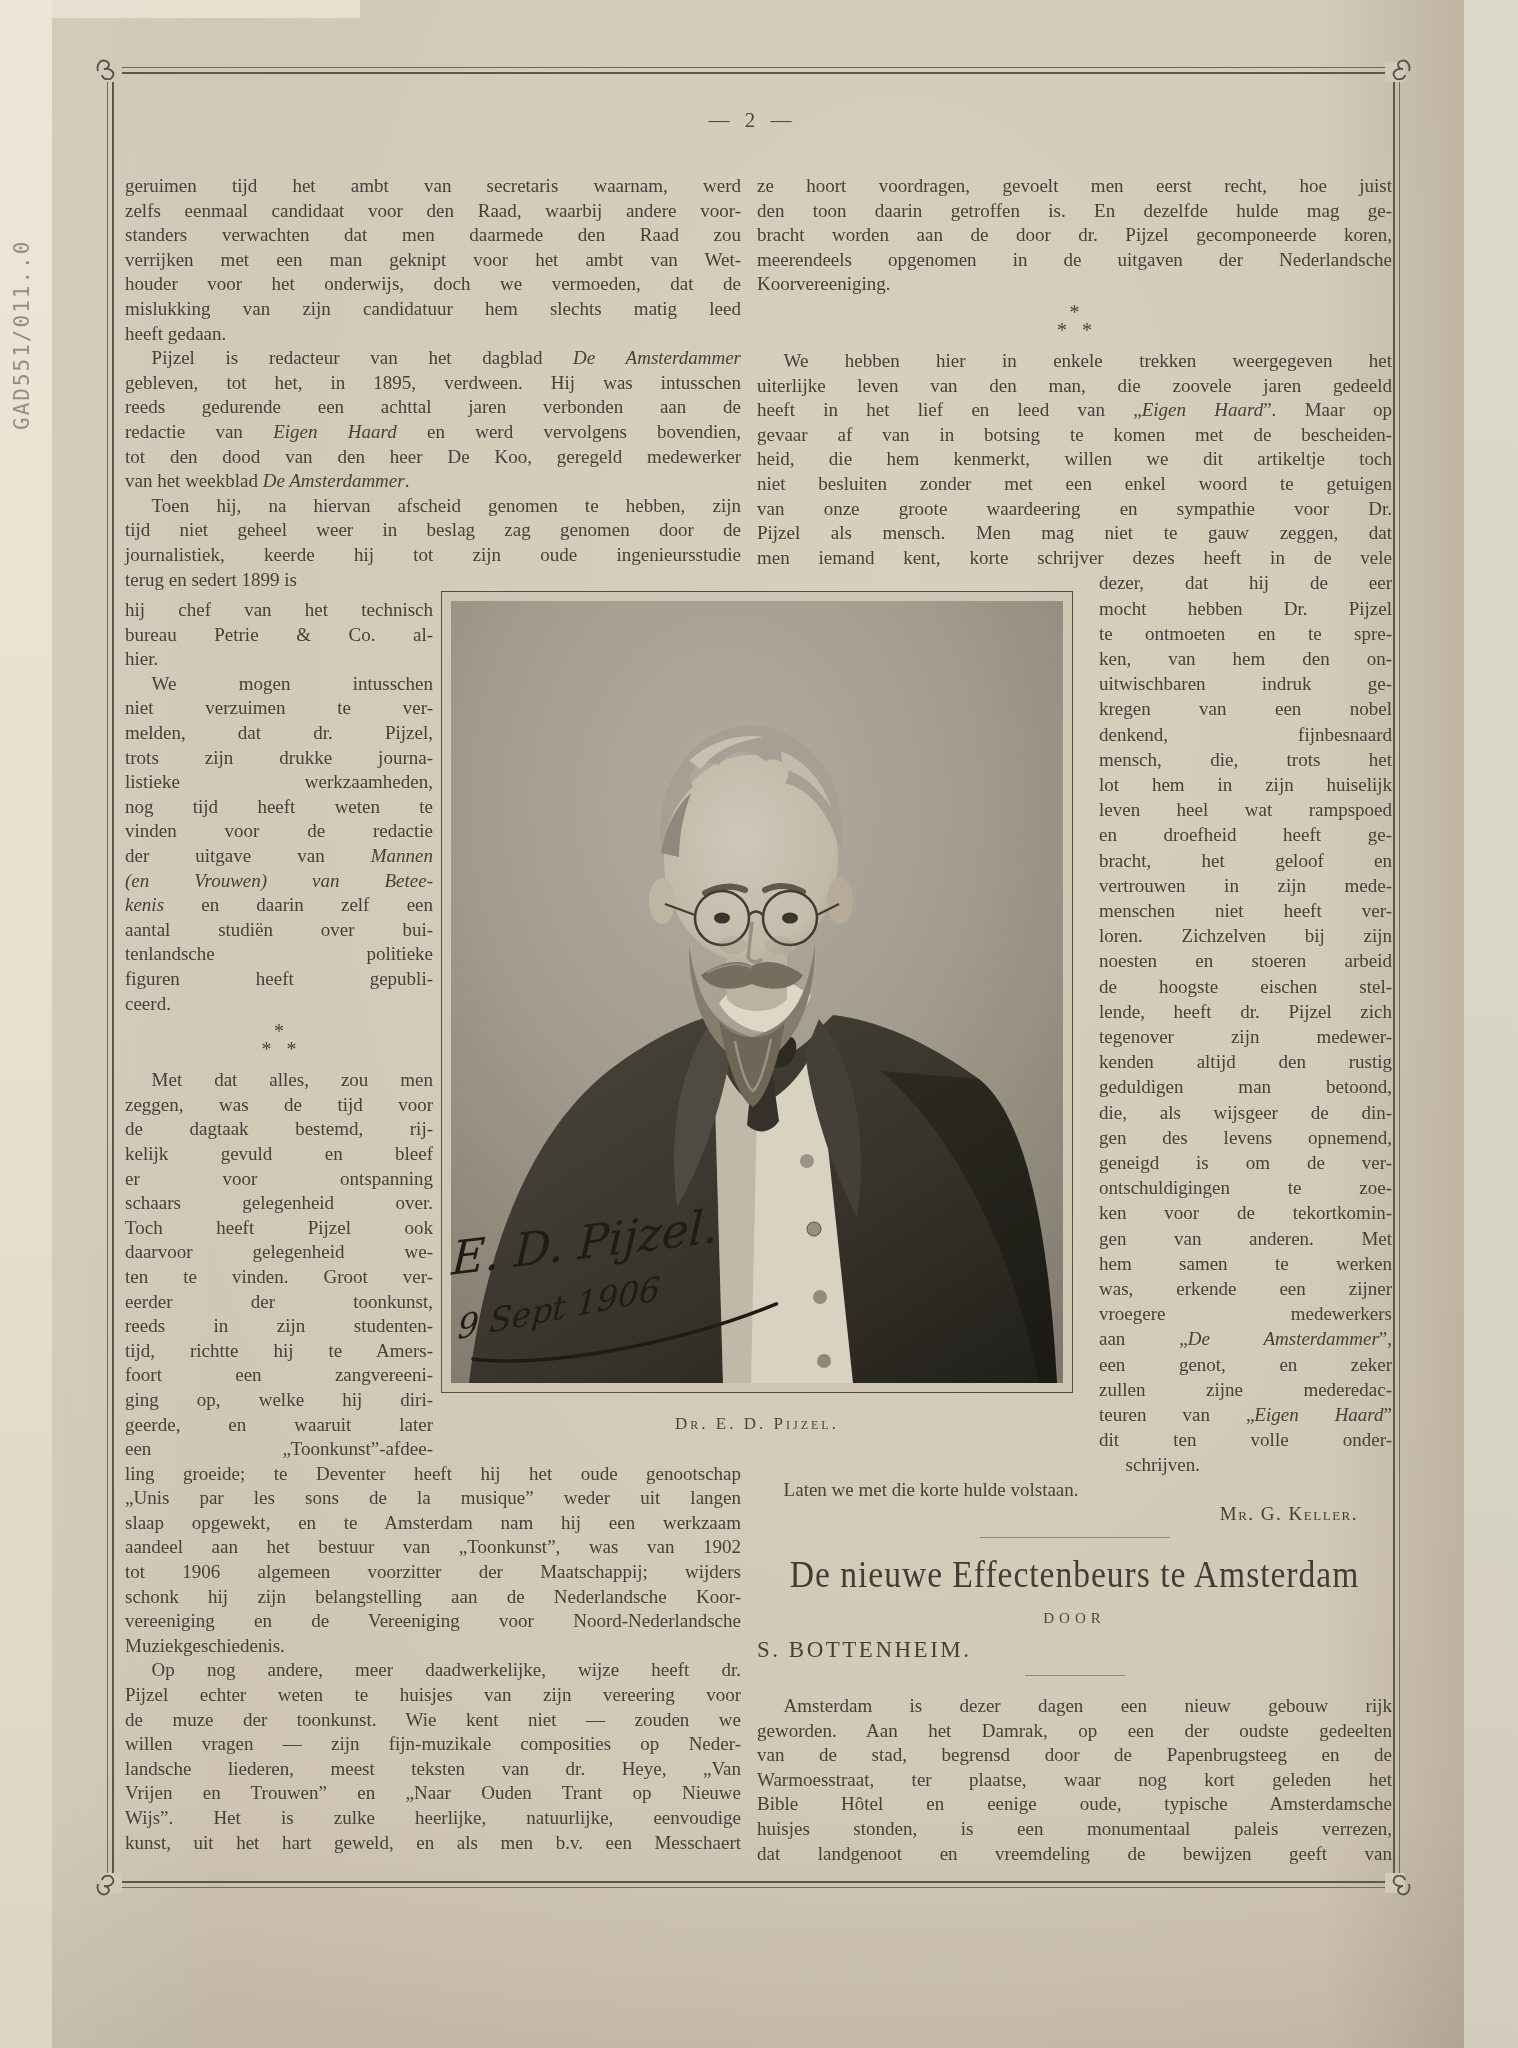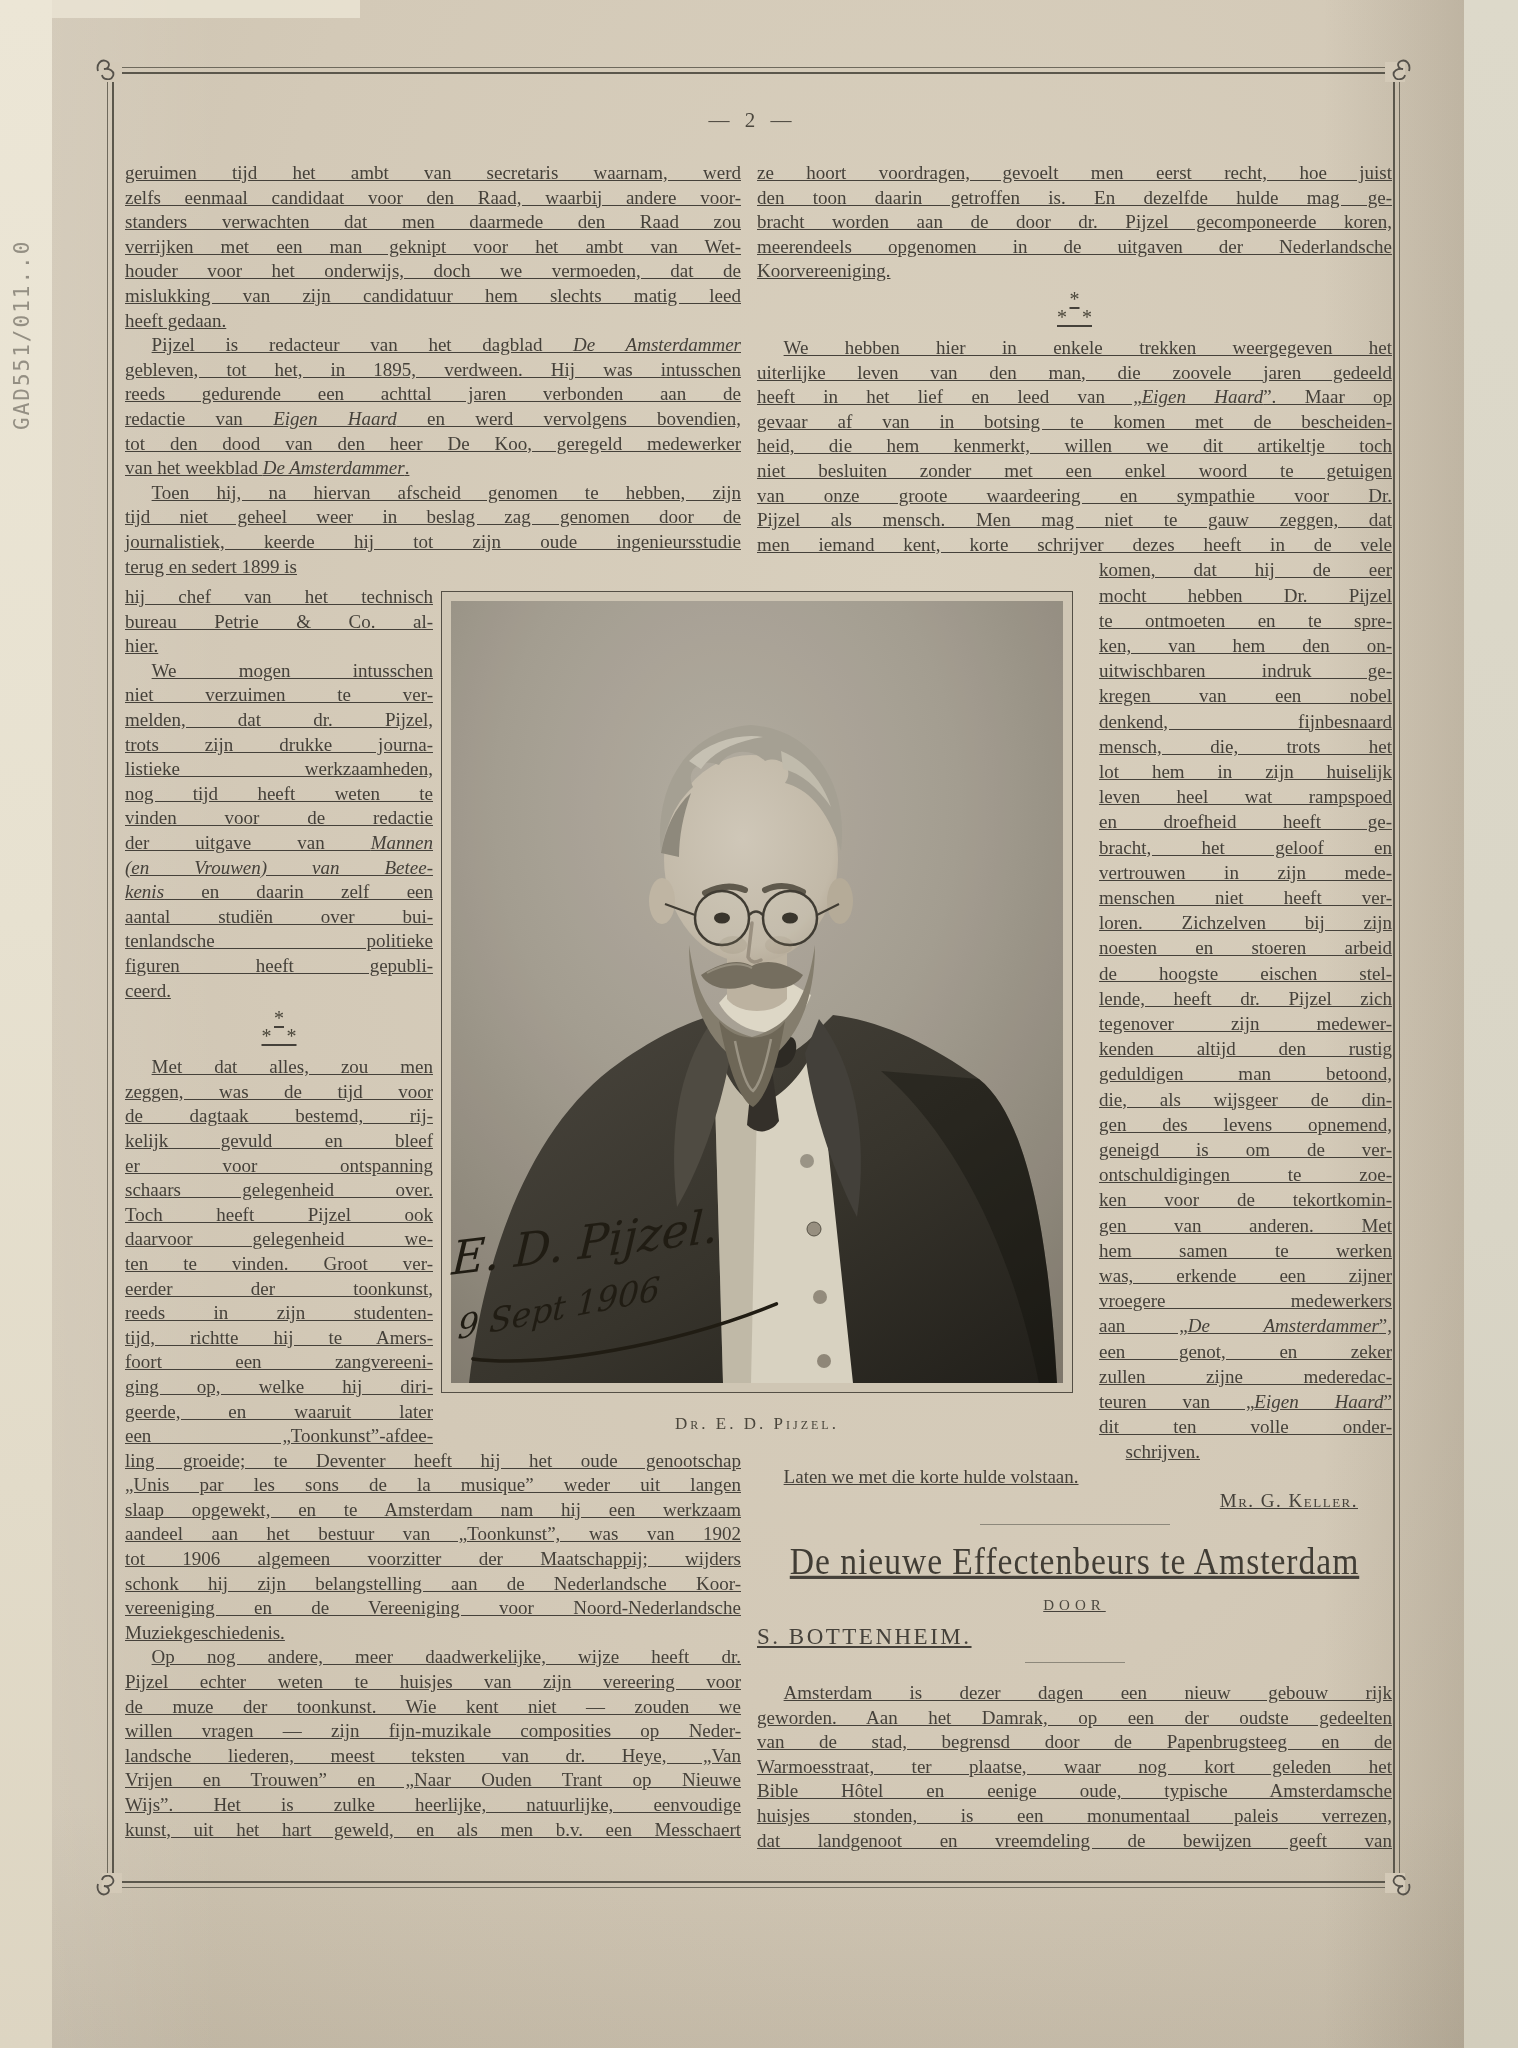--- a/index.html
+++ b/index.html
@@ -28,21 +28,21 @@
     border:1px solid #6e695c;}
   .frame-inner{position:absolute;left:4px;top:4px;right:4px;bottom:4px;border:2px solid #5b574c;}
   .corner-mask{position:absolute;width:20px;height:20px;background:#d3c9b7;}
   .corner-orn{position:absolute;width:24px;height:24px;}
   .corner-orn svg{display:block;}
 
   .page-number{position:absolute;left:107px;top:108px;width:1291px;text-align:center;
     font-size:21px;letter-spacing:5px;color:#4c483f;}
 
   
-  .col{position:absolute;top:161px;font-size:19px;line-height:24.6px;text-decoration:underline;}
+  .col{position:absolute;top:174px;font-size:19px;line-height:24.6px;}
   .col-left{left:125px;width:616px;}
   .col-right{left:757px;width:635px;}
   .line{text-align:justify;text-align-last:justify;white-space:normal;}
   .line.end{text-align-last:left;}
   .line.ind{text-indent:1.4em;}
   .narrow-l{width:308px;margin-top:6px;}
   .narrow-r{width:293px;margin-left:auto;line-height:25.2px;}
   .asterism{height:46px;padding-top:6px;text-align:center;color:#4a463a;font-size:20px;}
   .asterism::before{content:"*";display:block;line-height:18px;}
   .asterism::after{content:"*\00a0\00a0\00a0*";display:block;line-height:18px;}
@@ -207,21 +207,21 @@
         <div class="line">uiterlijke leven van den man, die zoovele jaren gedeeld</div>
         <div class="line">heeft in het lief en leed van „<i>Eigen Haard</i>”. Maar op</div>
         <div class="line">gevaar af van in botsing te komen met de bescheiden-</div>
         <div class="line">heid, die hem kenmerkt, willen we dit artikeltje toch</div>
         <div class="line">niet besluiten zonder met een enkel woord te getuigen</div>
         <div class="line">van onze groote waardeering en sympathie voor Dr.</div>
         <div class="line">Pijzel als mensch. Men mag niet te gauw zeggen, dat</div>
         <div class="line">men iemand kent, korte schrijver dezes heeft in de vele</div>
       </div>
     <div class="narrow-r">
-        <div class="line">komen, dat hij de eer</div>
+        <div class="line">dezer, dat hij de eer</div>
         <div class="line">mocht hebben Dr. Pijzel</div>
         <div class="line">te ontmoeten en te spre-</div>
         <div class="line">ken, van hem den on-</div>
         <div class="line">uitwischbaren indruk ge-</div>
         <div class="line">kregen van een nobel</div>
         <div class="line">denkend, fijnbesnaard</div>
         <div class="line">mensch, die, trots het</div>
         <div class="line">lot hem in zijn huiselijk</div>
         <div class="line">leven heel wat rampspoed</div>
         <div class="line">en droefheid heeft ge-</div>

